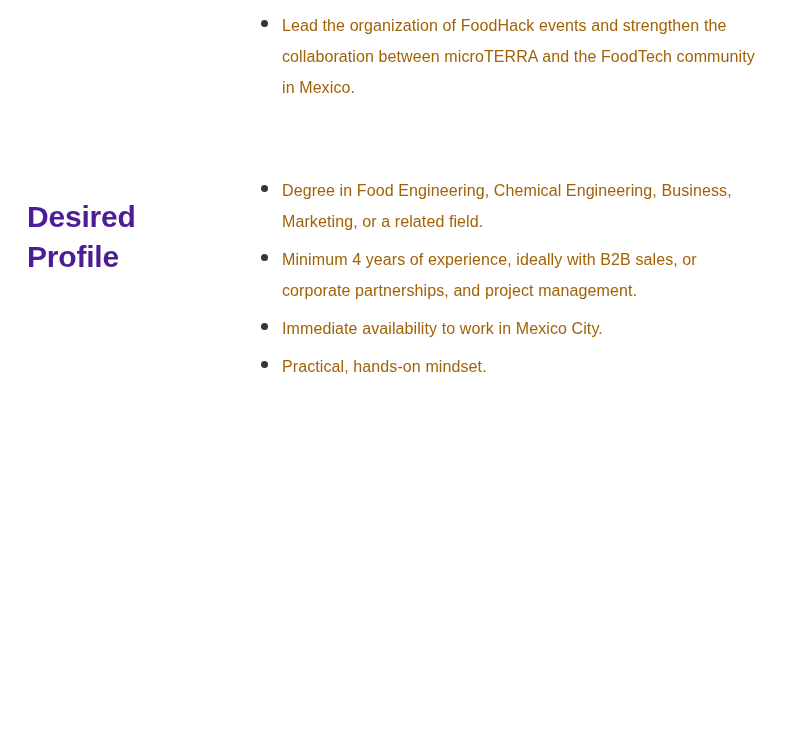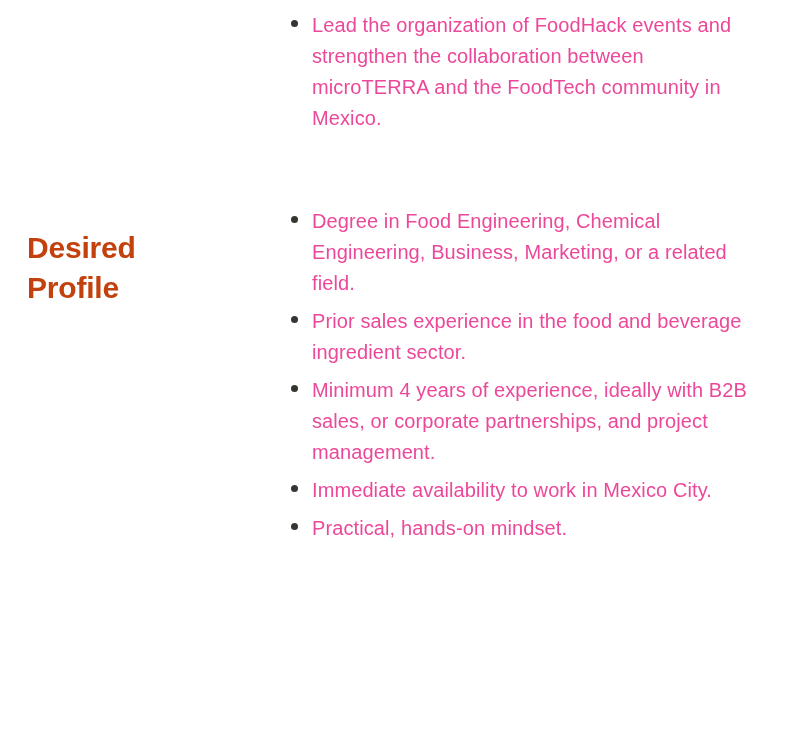--- a/index.html
+++ b/index.html
@@ -40,25 +40,24 @@
   }
   ul.bullet-list {
     list-style: none;
     margin: 0;
     padding: 0 0 0 27px;
     width: 478px;
     box-sizing: content-box;
   }
   ul.bullet-list li {
     position: relative;
-    font-size: 20px;
+    font-size: 16px;
     line-height: 31px;
     letter-spacing: 0.1px;
-    color: #ec4899;
-    margin-left: 30px;
+    color: #a16207;
   }
   ul.bullet-list li + li {
     margin-top: 7px;
   }
   ul.bullet-list li::before {
     content: "";
     position: absolute;
     left: -21px;
     top: 10px;
     width: 7px;
@@ -66,21 +65,21 @@
     border-radius: 50%;
     background: #37352f;
   }
   h2.section-heading {
     margin: 22px 0 0 0;
     max-width: 160px;
     font-size: 30px;
     line-height: 40px;
     font-weight: 700;
     letter-spacing: -0.2px;
-    color: #c2410c;
+    color: #4c1d95;
   }
 </style>
 </head>
 <body>
 
 <div class="page">
 
   <div class="row section-intro">
     <div class="col-left"></div>
     <div class="col-right">
@@ -90,21 +89,20 @@
     </div>
   </div>
 
   <div class="row section-profile">
     <div class="col-left">
       <h2 class="section-heading">Desired Profile</h2>
     </div>
     <div class="col-right">
       <ul class="bullet-list">
         <li>Degree in Food Engineering, Chemical Engineering, Business, Marketing, or a related field.</li>
-        <li>Prior sales experience in the food and beverage ingredient sector.</li>
         <li>Minimum 4 years of experience, ideally with B2B sales, or corporate partnerships, and project management.</li>
         <li>Immediate availability to work in Mexico City.</li>
         <li>Practical, hands-on mindset.</li>
       </ul>
     </div>
   </div>
 
 </div>
 
 </body></html>

